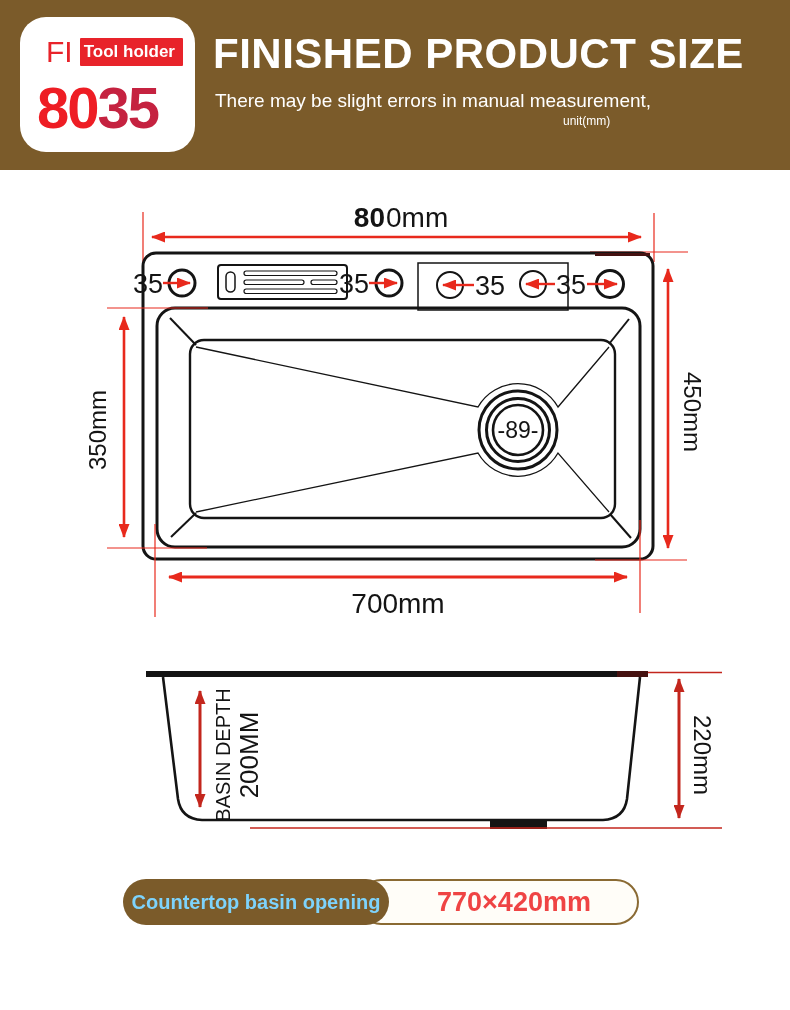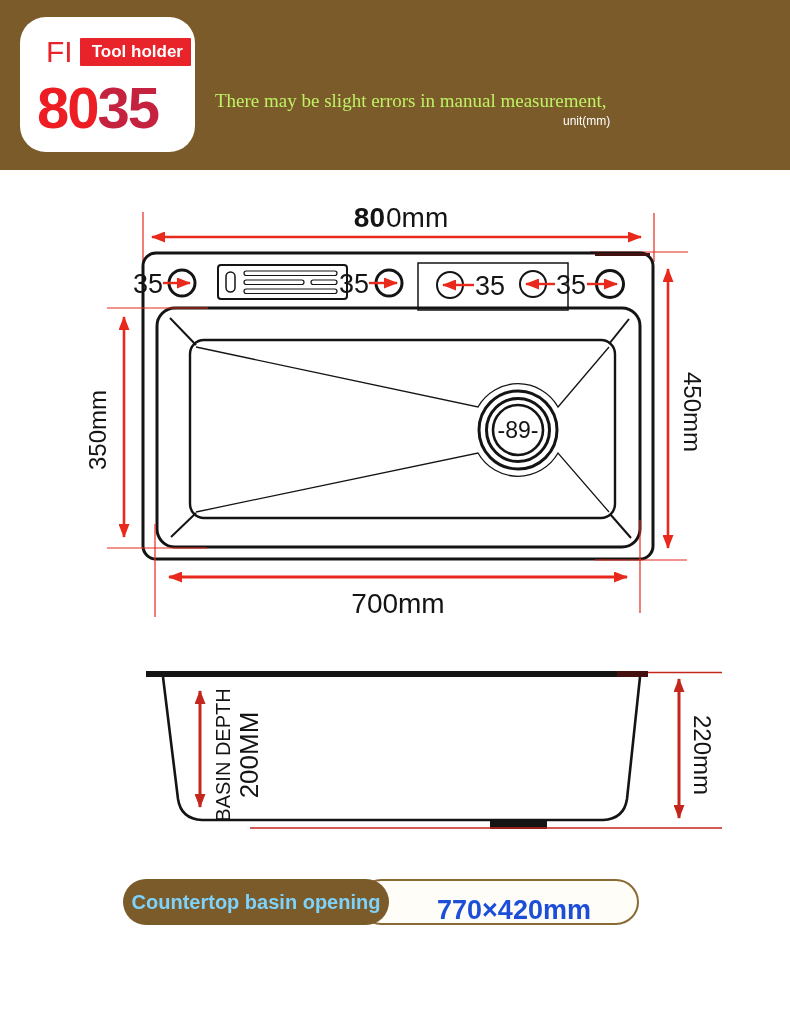--- a/index.html
+++ b/index.html
@@ -4,53 +4,54 @@
 <style>
   html,body{margin:0;padding:0;background:#fff;}
   .page{position:relative;width:790px;height:1010px;background:#fff;overflow:hidden;
         font-family:"Liberation Sans",sans-serif;}
   
   .header{position:absolute;left:0;top:0;width:790px;height:170px;background:#7b5b2a;}
   .badge{position:absolute;left:20px;top:17px;width:175px;height:135px;background:#fff;border-radius:26px;}
   .badge-row{position:absolute;left:26px;top:20px;display:flex;align-items:center;gap:7px;}
   .brand{color:#e8232a;font-weight:normal;font-size:30px;line-height:1;}
   .brand-tag{background:#e8232a;color:#fff;font-weight:bold;font-size:17px;line-height:1;
-             padding:5px 8px 6px 12px;border-radius:1px;}
+             padding:5px 8px 6px 4px;border-radius:1px;}
   .model{position:absolute;left:17px;top:62px;font-weight:bold;font-size:58px;letter-spacing:-2px;line-height:1;}
   .model .p1{color:#ee1d24;}
   .model .p2{color:#c52240;}
   .title{position:absolute;left:213px;top:30px;color:#fff;font-weight:bold;font-size:42px;
          letter-spacing:.5px;white-space:nowrap;}
-  .subtitle{position:absolute;left:215px;top:88px;color:#bef264;font-size:19px;line-height:25px;font-family:Liberation Serif, serif;}
+  .subtitle{position:absolute;left:215px;top:88px;color:#ffffff;font-size:19px;line-height:25px;}
   .unit{position:absolute;left:563px;top:114px;color:#fff;font-size:12px;}
   
   .canvas{position:absolute;left:0;top:0;width:790px;height:1010px;}
   
   .pill-white{position:absolute;left:358px;top:879px;width:281px;height:46px;background:#fffdf8;
               border:2px solid #8a6a33;border-radius:24px;box-sizing:border-box;}
   .pill-brown{position:absolute;left:123px;top:879px;width:266px;height:46px;background:#7b5b2a;
               border-radius:24px;display:flex;align-items:center;justify-content:center;}
   .pill-brown span{color:#7dd3fc;font-weight:bold;font-size:20px;}
   .pill-value{position:absolute;left:389px;top:879px;width:250px;height:46px;display:flex;
-              align-items:center;justify-content:center;color:#1d4ed8;font-weight:bold;font-size:27px;margin-top:8px;}
+              align-items:center;justify-content:center;color:#ef4444;font-weight:bold;font-size:27px;}
   svg text{font-family:"Liberation Sans",sans-serif;fill:#141414;}
 </style>
 </head>
 <body>
 
 <div class="page">
 
   <div class="header">
     <div class="badge">
       <div class="badge-row">
         <span class="brand">FI</span>
         <span class="brand-tag">Tool holder</span>
       </div>
       <div class="model"><span class="p1">80</span><span class="p2">35</span></div>
     </div>
+    <div class="title">FINISHED PRODUCT SIZE</div>
     <div class="subtitle">
       <div>There may be slight errors in manual measurement,</div>
     </div>
     <div class="unit">unit(mm)</div>
   </div>
 
   <svg class="canvas" viewBox="0 0 790 1010">
     <defs>
       <marker id="mR" markerUnits="userSpaceOnUse" markerWidth="15" markerHeight="11" refX="13" refY="5.5" orient="auto-start-reverse">
         <path d="M0,0 L14,5.5 L0,11 z" fill="#e8291c"></path>

